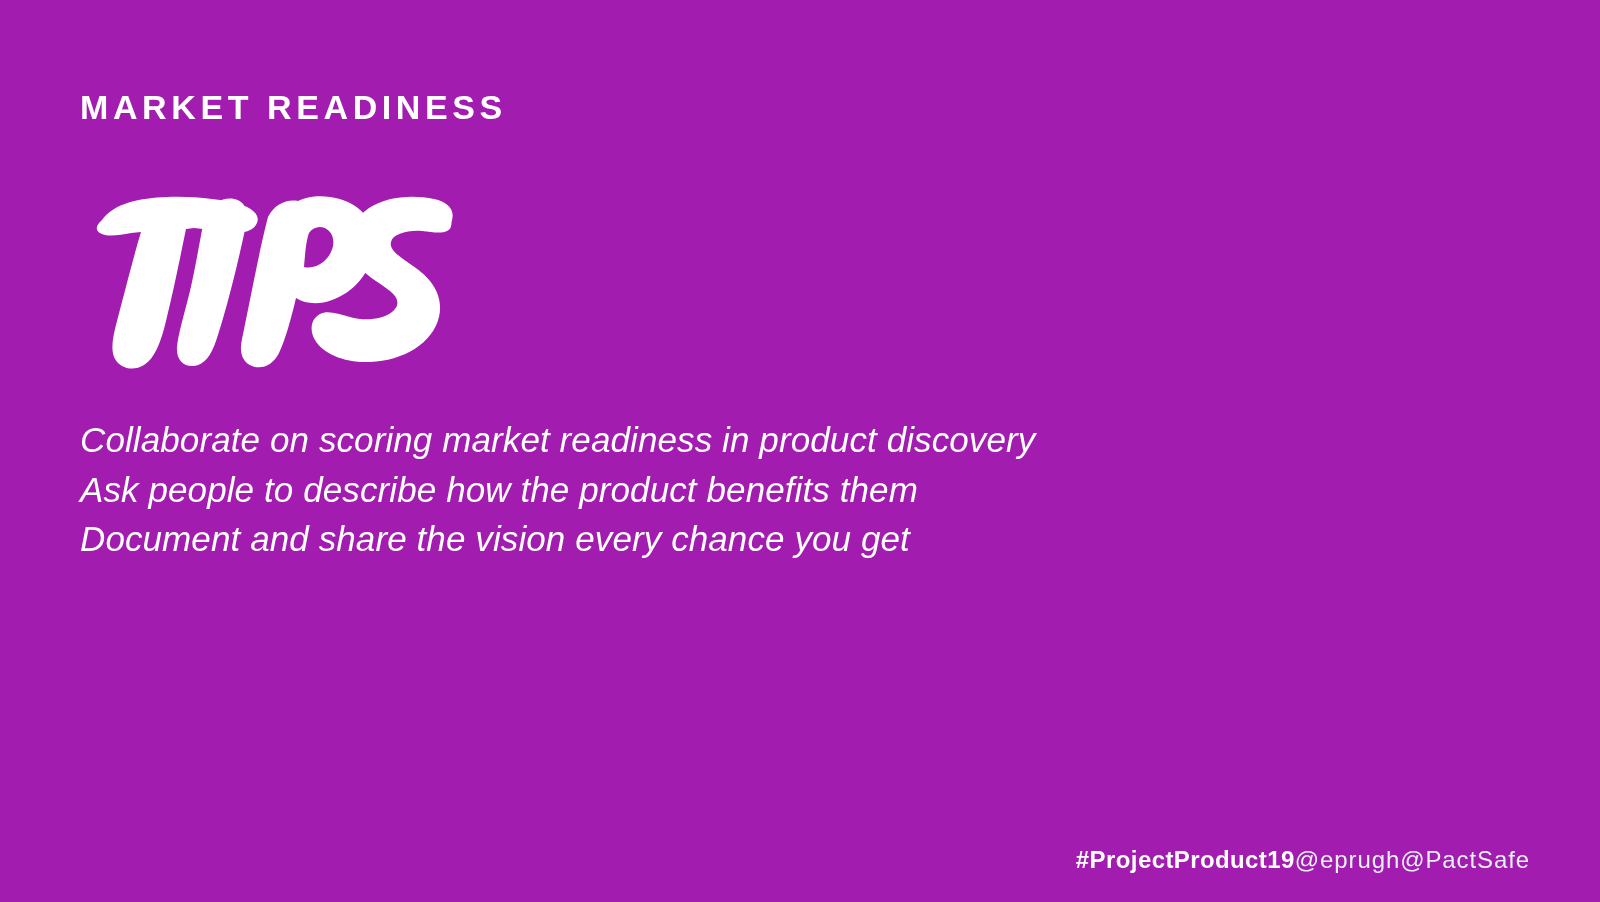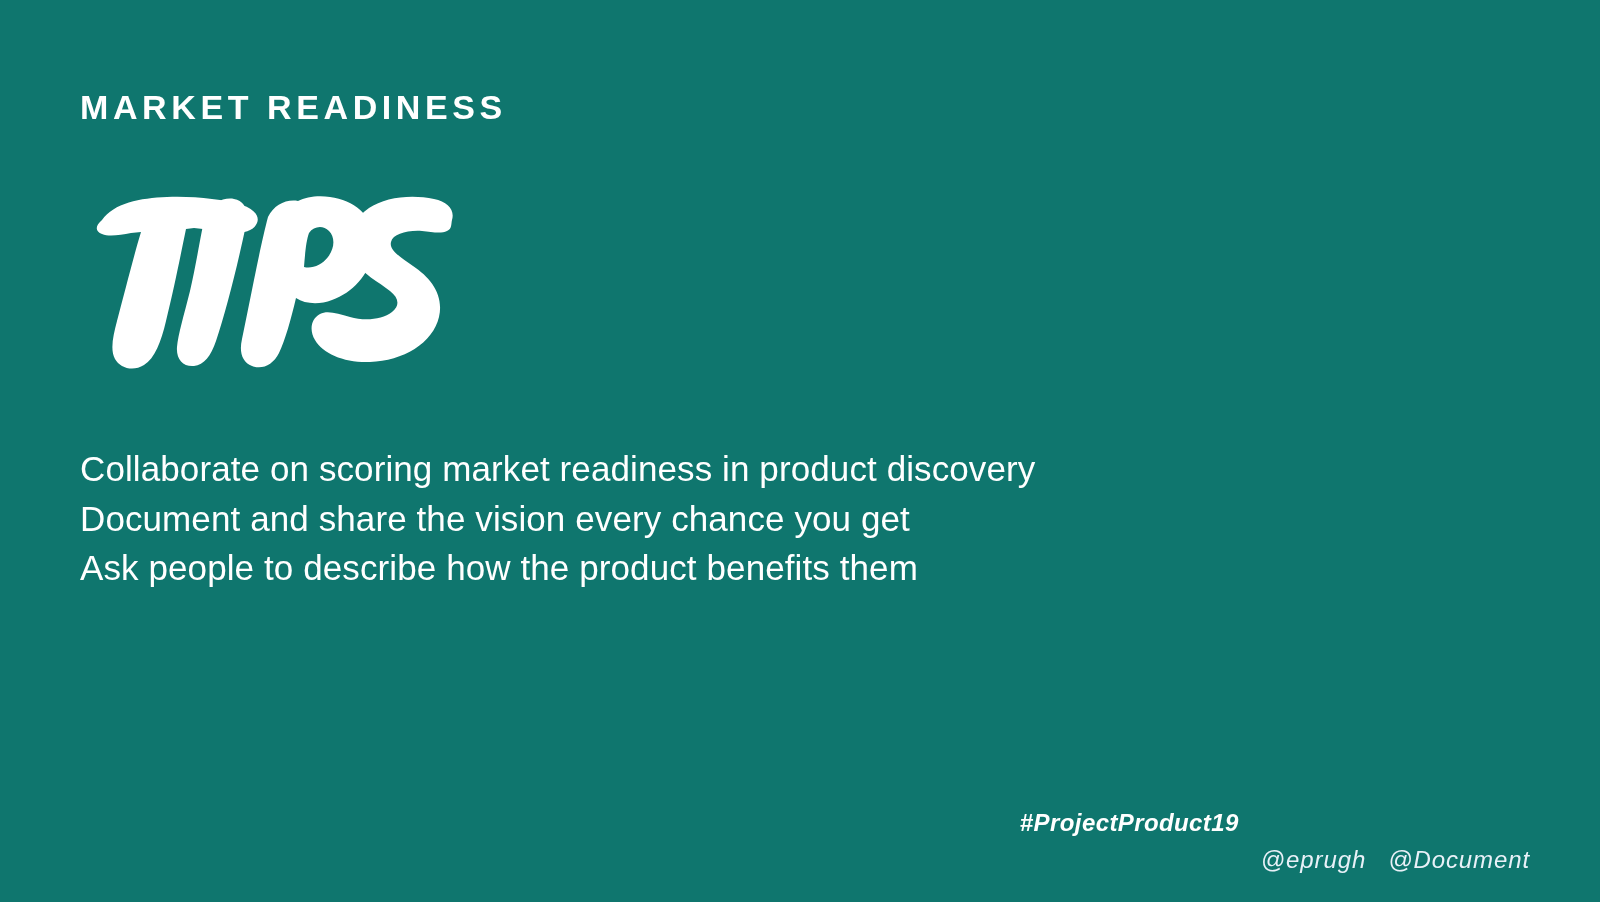--- a/index.html
+++ b/index.html
@@ -14,21 +14,21 @@
   body {
     background: #4886c0;
     font-family: "Liberation Sans", sans-serif;
     -webkit-font-smoothing: antialiased;
   }
 
   .slide {
     position: relative;
     width: 1600px;
     height: 902px;
-    background: #0f766e;
+    background: #a21caf;
     overflow: hidden;
   }
 
   
   .slide-title {
     position: absolute;
     left: 80px;
     top: 89px;
     font-family: "Liberation Sans", sans-serif;
     font-size: 34px;
@@ -59,44 +59,43 @@
     height: 1px;
     overflow: hidden;
     clip: rect(0 0 0 0);
     white-space: nowrap;
   }
 
   
   .tips-list {
     position: absolute;
     left: 80px;
-    top: 444px;
+    top: 415px;
     width: 1200px;
     list-style: none;
+    font-style: italic;
   }
   .tips-list li {
     font-family: "Liberation Sans", sans-serif;
     font-size: 35px;
     font-weight: 300;
     color: #ffffff;
     line-height: 49.5px;
     letter-spacing: 0.1px;
     white-space: nowrap;
   }
 
   
   .footer {
     position: absolute;
     right: 70px;
     bottom: 28px;
     display: flex;
-    align-items: flex-start;
-    gap: 22px;
+    align-items: flex-end;
     white-space: nowrap;
-    font-style: italic;
   }
   .footer-hashtag {
     font-family: "Liberation Sans", sans-serif;
     font-size: 24px;
     font-weight: 700;
     letter-spacing: 0.4px;
     color: #ffffff;
   }
   .footer-handle {
     font-family: "Liberation Sans", sans-serif;
@@ -175,23 +174,23 @@
                  C318 64, 307 57, 309 49
                  C311 41, 325 37, 340 38
                  C350 39, 359 41, 365 38
                  C370 36, 369 31, 370 27 Z"></path>
       </g>
     </svg>
   </div>
 
   <ul class="tips-list">
     <li>Collaborate on scoring market readiness in product discovery</li>
+    <li>Ask people to describe how the product benefits them</li>
     <li>Document and share the vision every chance you get</li>
-    <li>Ask people to describe how the product benefits them</li>
   </ul>
 
   <div class="footer">
     <span class="footer-hashtag">#ProjectProduct19</span>
     <span class="footer-handle">@eprugh</span>
-    <span class="footer-handle">@Document</span>
+    <span class="footer-handle">@PactSafe</span>
   </div>
 
 </div>
 
 </body></html>

